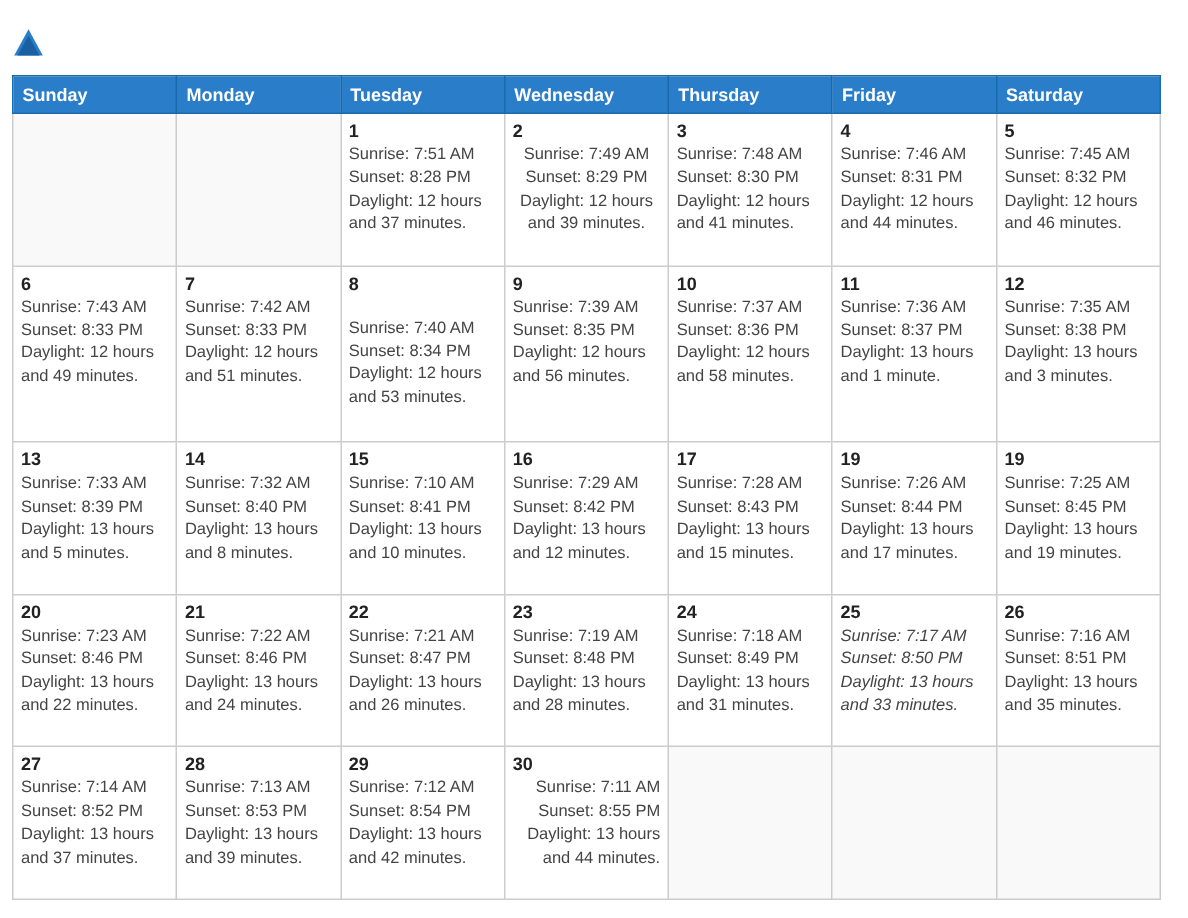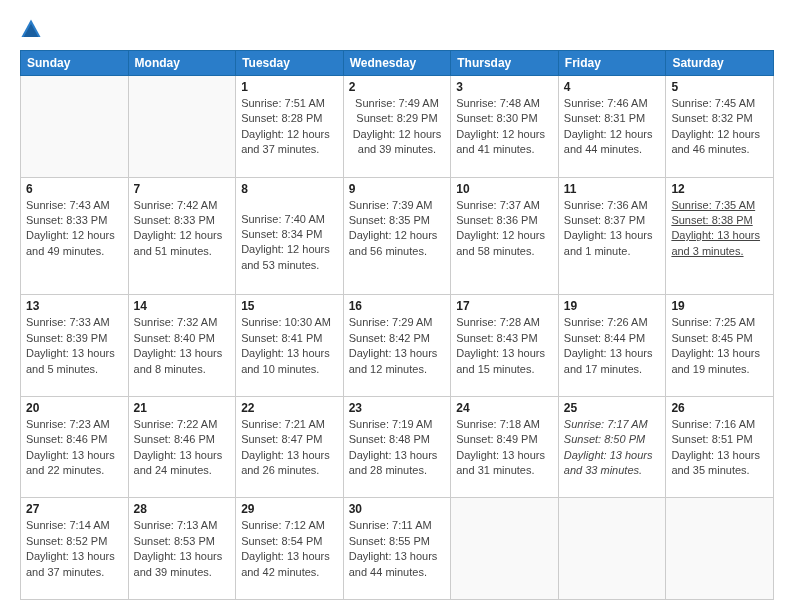--- a/index.html
+++ b/index.html
@@ -6,21 +6,21 @@
     body {
       font-family: Arial, sans-serif;
       background: #fff;
       width: 792px;
       height: 612px;
       overflow: hidden;
     }
     .page {
       width: 792px;
       height: 612px;
-      padding: 18px 18px 12px 20px;
+      padding: 18px 18px 12px 8px;
       display: flex;
       flex-direction: column;
     }
     .header {
       display: flex;
       justify-content: space-between;
       align-items: flex-start;
       margin-bottom: 10px;
     }
     .logo {
@@ -197,41 +197,41 @@
 Daylight: 12 hours and 58 minutes.</div>
           </td>
           <td>
             <div class="day-number">11</div>
             <div class="day-detail" style="white-space: pre-line;">Sunrise: 7:36 AM
 Sunset: 8:37 PM
 Daylight: 13 hours and 1 minute.</div>
           </td>
           <td>
             <div class="day-number">12</div>
-            <div class="day-detail" style="white-space: pre-line; text-decoration: underline;">Sunrise: 7:35 AM
+            <div class="day-detail" style="white-space: pre-line;">Sunrise: 7:35 AM
 Sunset: 8:38 PM
 Daylight: 13 hours and 3 minutes.</div>
           </td>
         </tr>
         <tr>
           <td>
             <div class="day-number">13</div>
             <div class="day-detail" style="white-space: pre-line;">Sunrise: 7:33 AM
 Sunset: 8:39 PM
 Daylight: 13 hours and 5 minutes.</div>
           </td>
           <td>
             <div class="day-number">14</div>
             <div class="day-detail" style="white-space: pre-line;">Sunrise: 7:32 AM
 Sunset: 8:40 PM
 Daylight: 13 hours and 8 minutes.</div>
           </td>
           <td>
             <div class="day-number">15</div>
-            <div class="day-detail" style="white-space: pre-line;">Sunrise: 10:30 AM
+            <div class="day-detail" style="white-space: pre-line;">Sunrise: 7:10 AM
 Sunset: 8:41 PM
 Daylight: 13 hours and 10 minutes.</div>
           </td>
           <td>
             <div class="day-number">16</div>
             <div class="day-detail" style="white-space: pre-line;">Sunrise: 7:29 AM
 Sunset: 8:42 PM
 Daylight: 13 hours and 12 minutes.</div>
           </td>
           <td>
@@ -311,21 +311,21 @@
 Daylight: 13 hours and 39 minutes.</div>
           </td>
           <td>
             <div class="day-number">29</div>
             <div class="day-detail" style="white-space: pre-line;">Sunrise: 7:12 AM
 Sunset: 8:54 PM
 Daylight: 13 hours and 42 minutes.</div>
           </td>
           <td>
             <div class="day-number">30</div>
-            <div class="day-detail" style="white-space: pre-line;">Sunrise: 7:11 AM
+            <div class="day-detail" style="white-space: pre-line; text-align: right;">Sunrise: 7:11 AM
 Sunset: 8:55 PM
 Daylight: 13 hours and 44 minutes.</div>
           </td>
           <td class="empty-cell"></td>
           <td class="empty-cell"></td>
           <td class="empty-cell"></td>
         </tr>
       </tbody>
   </table>
 </div>

